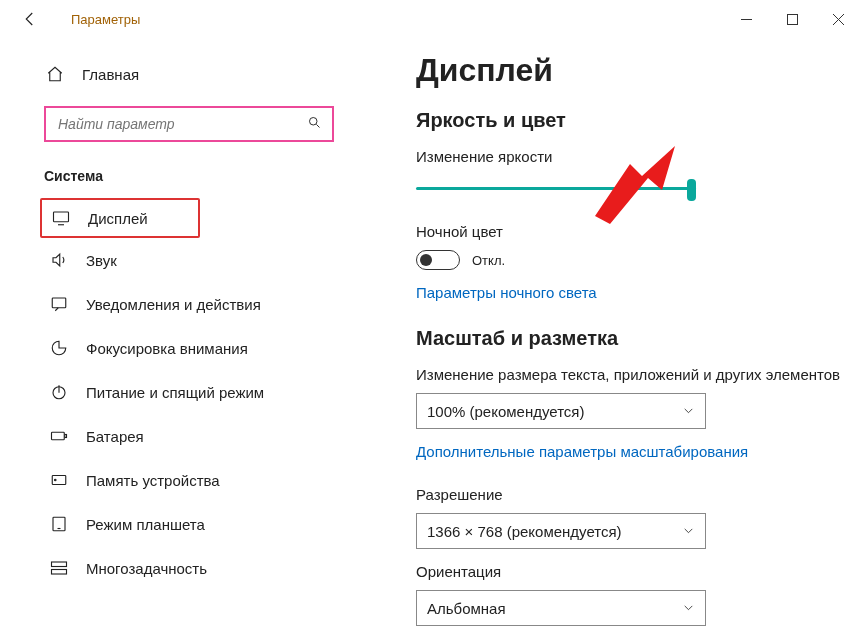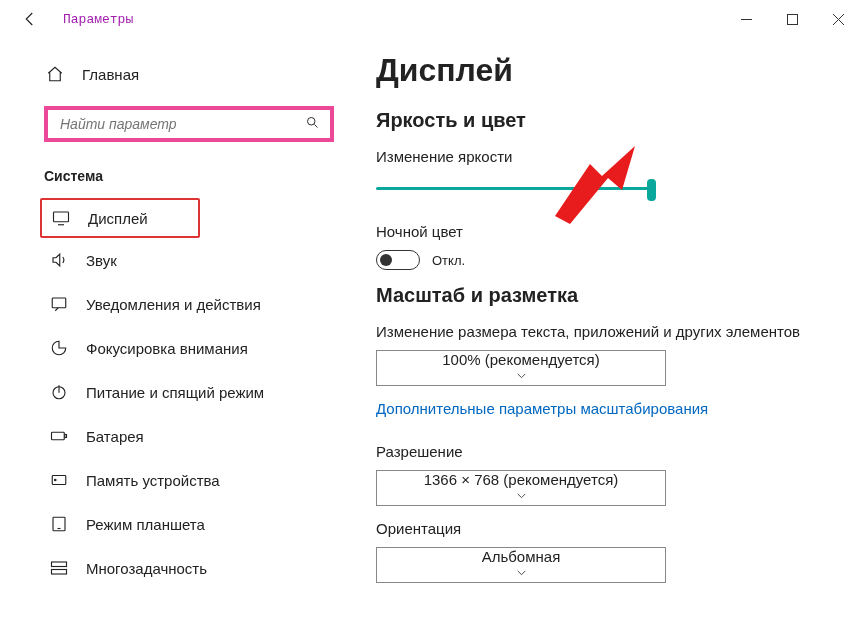--- a/index.html
+++ b/index.html
@@ -16,31 +16,31 @@
     height: 38px;
     display: flex;
     align-items: center;
     padding: 0 0 0 8px;
   }
   .back-btn {
     width: 44px; height: 38px;
     display:flex; align-items:center; justify-content:center;
     font-size:18px; color:#333;
   }
-  .title-text { font-size:13px; color:#a21caf; margin-left:11px;font-family:Liberation Mono, monospace; }
+  .title-text { font-size:13px; color:#a16207; margin-left:19px; }
   .win-controls { margin-left:auto; display:flex; }
   .win-btn { width:46px; height:38px; display:flex; align-items:center; justify-content:center; color:#333; }
   .win-btn svg { width:11px; height:11px; }
-  .body-area { display:flex; height: calc(100% - 38px); }
+  .body-area { display:flex; height: calc(100% - 38px); gap: 40px; }
   .sidebar { width: 350px; padding: 18px 14px 0 44px; }
   .home-row { display:flex; align-items:center; height:36px; margin-bottom:14px; }
   .home-row .icon { width:22px; display:flex; justify-content:center; margin-right:16px; }
   .home-row .label { font-size:15px; }
   .search-box {
-    height:36px; border:4px solid #ec4899; 
+    height:36px; border:2px solid #ec4899; 
     display:flex; align-items:center; padding:0 10px;
     margin-bottom: 26px;
     width: 290px;
   }
   .search-box input {
     flex:1; border:none; outline:none; font-size:14px;
     font-style:italic; color:#777; background:transparent;
   }
   .search-box .sicon { color:#555; font-size:15px; }
   .section-title { font-size:14px; font-weight:700; margin:0 0 14px 0; }
@@ -67,21 +67,21 @@
   .toggle {
     width:44px; height:20px; border:1px solid #333; border-radius:10px;
     position:relative; margin-right:12px;
   }
   .toggle .knob { position:absolute; left:3px; top:3px; width:12px; height:12px; background:#333; border-radius:50%; }
   .toggle-text { font-size:13px; }
   .link { color:#0067c0; font-size:15px; margin-bottom:26px; display:block; }
   .select {
     height:36px; border:1px solid #888; width:290px;
     display:flex; align-items:center; justify-content:space-between;
-    padding:0 10px; font-size:15px; margin-bottom:14px;flex-direction:column;
+    padding:0 10px; font-size:15px; margin-bottom:14px;
   }
   .select .chev { color:#555; }
   .desc { font-size:15px; margin-bottom:10px; }
   
   .red-arrow {
     position:absolute;
     left:200px; top:108px;
     pointer-events:none;
   }
   svg.icon-svg { width:18px; height:18px; stroke:#222; stroke-width:1.5; fill:none; }
@@ -241,20 +241,21 @@
       <div class="slider-thumb"></div>
     </div>
 
     <div class="sub-label">Ночной цвет</div>
     <div class="toggle-row">
       <div class="toggle">
         <div class="knob"></div>
       </div>
       <div class="toggle-text">Откл.</div>
     </div>
+    <a class="link">Параметры ночного света</a>
 
     <h2 class="sect">Масштаб и разметка</h2>
 
     <div class="desc">Изменение размера текста, приложений и других элементов</div>
     <div class="select">
       <span>100% (рекомендуется)</span>
       <span class="chev">
         <svg class="icon-svg" viewBox="0 0 24 24" style="width:13px;height:13px">
             <path d="M5 9 L12 16 L19 9"></path>
           </svg>

